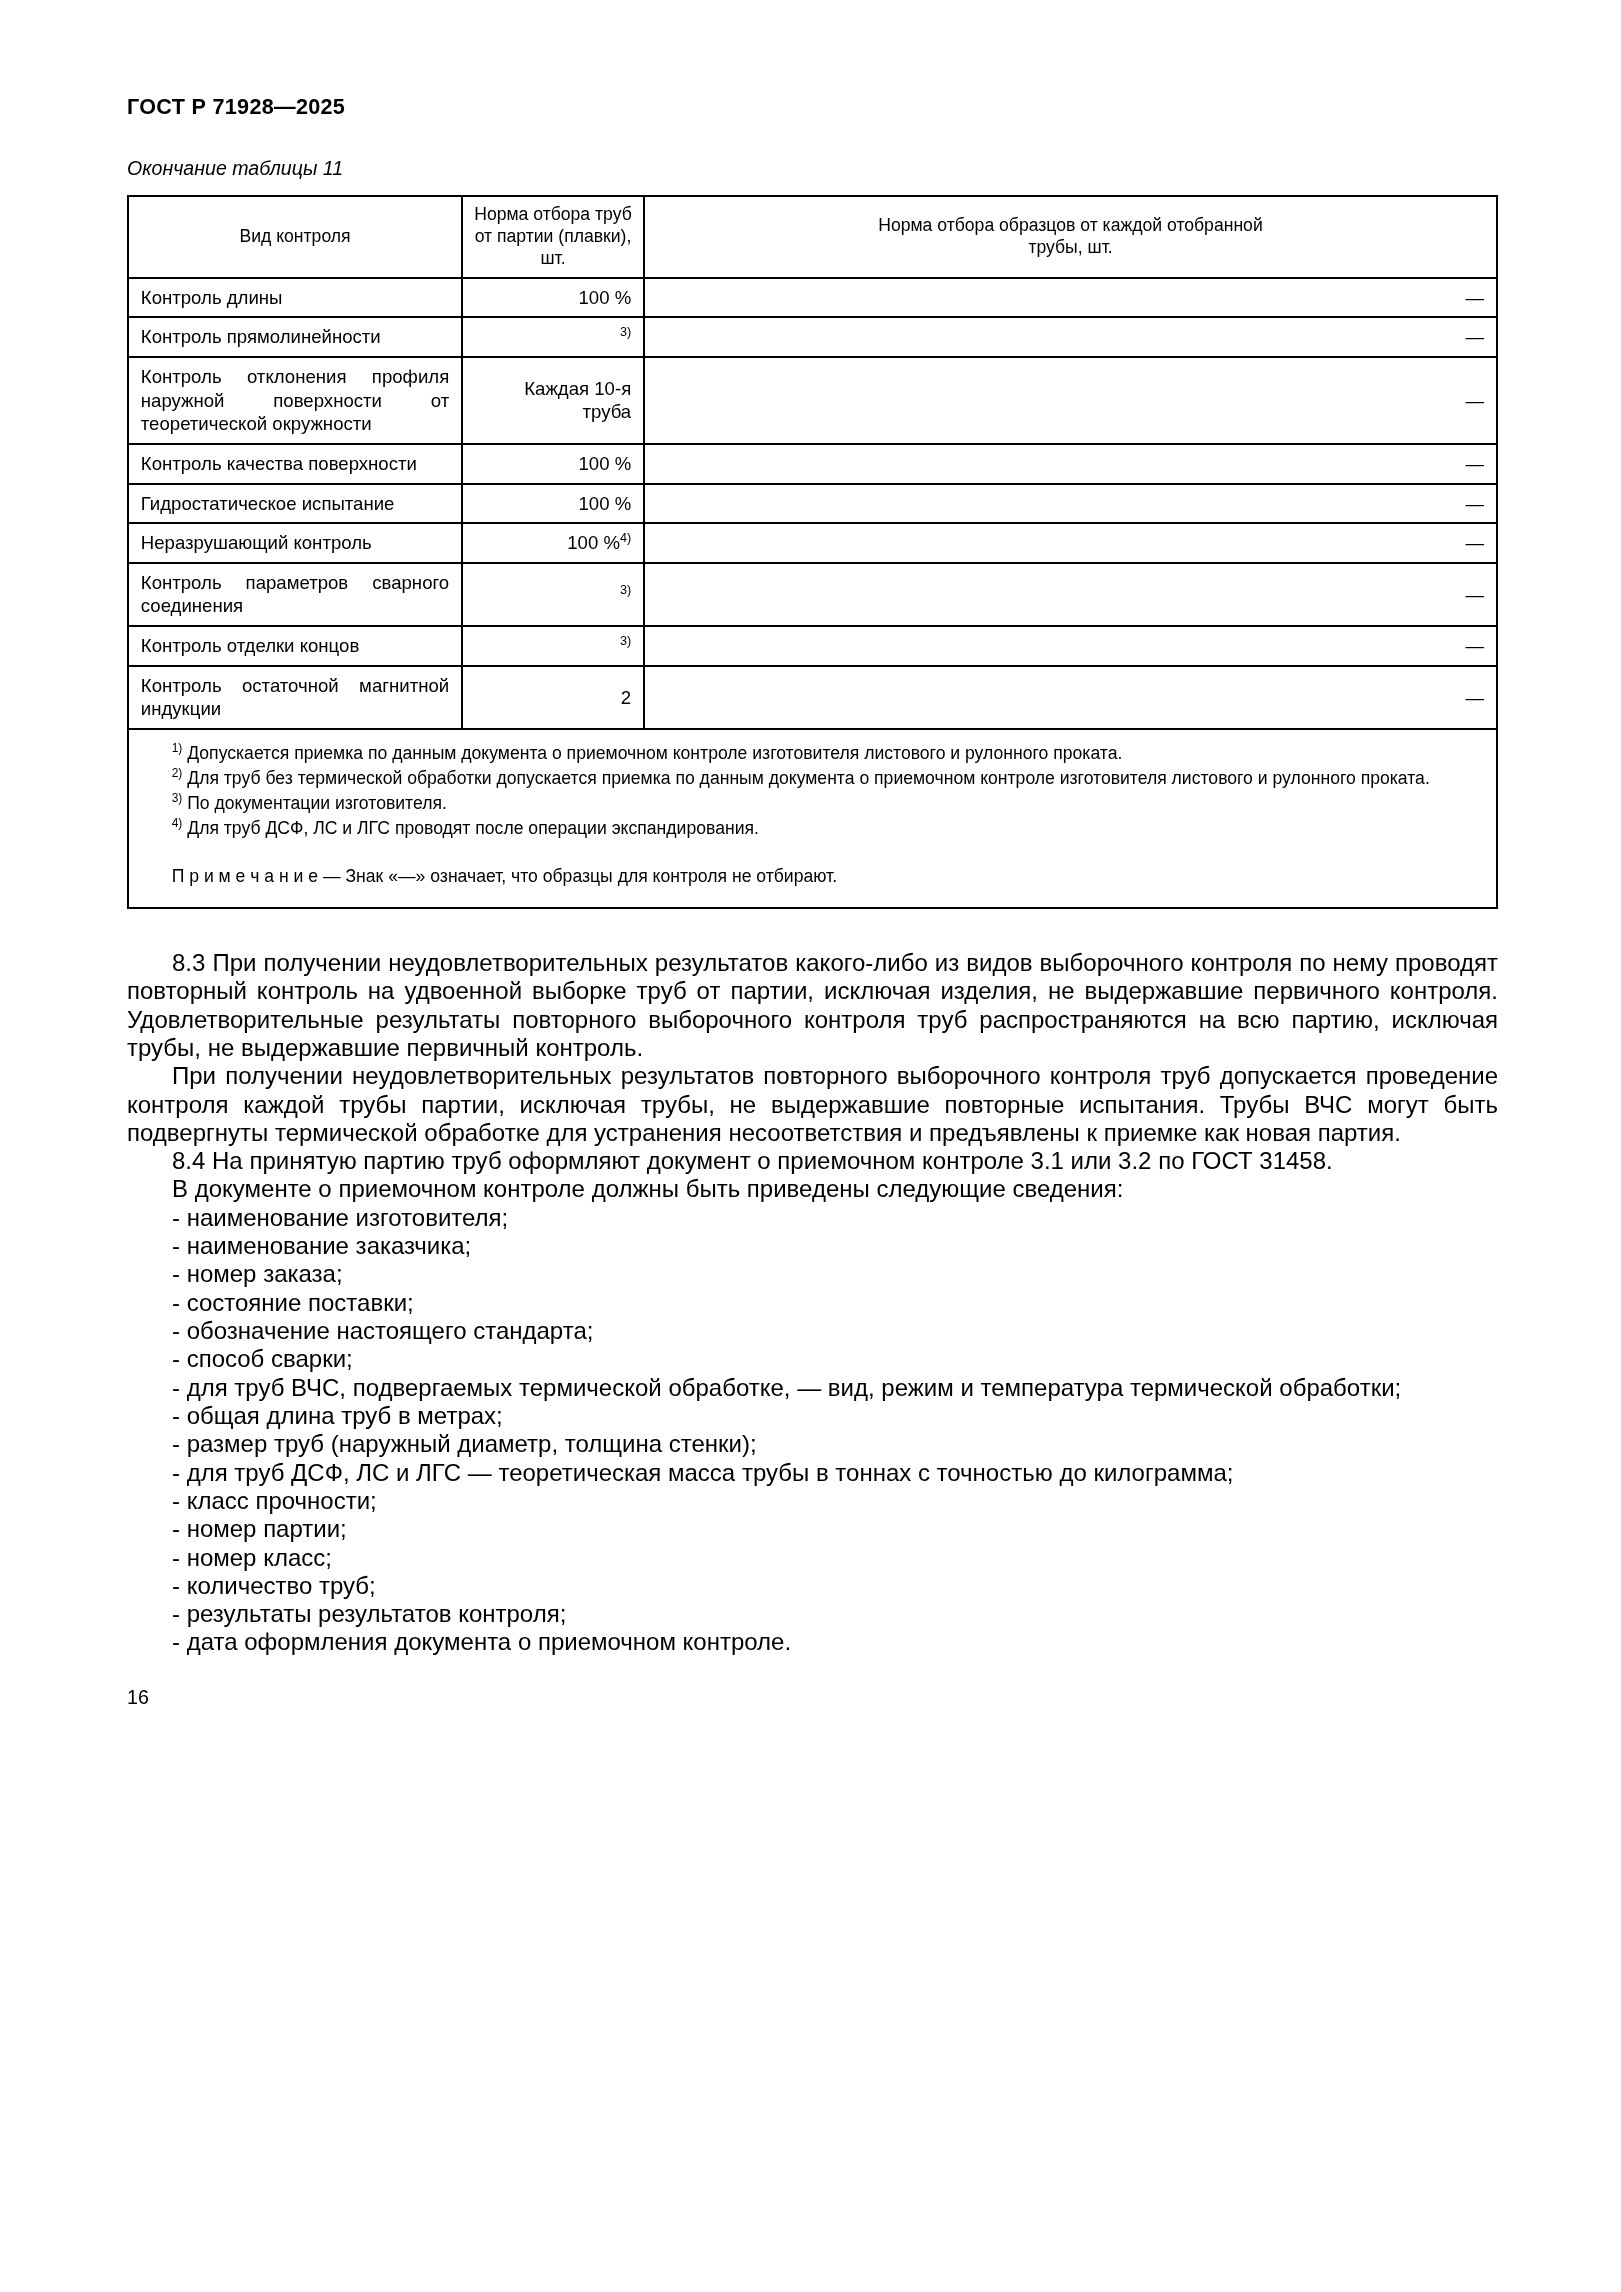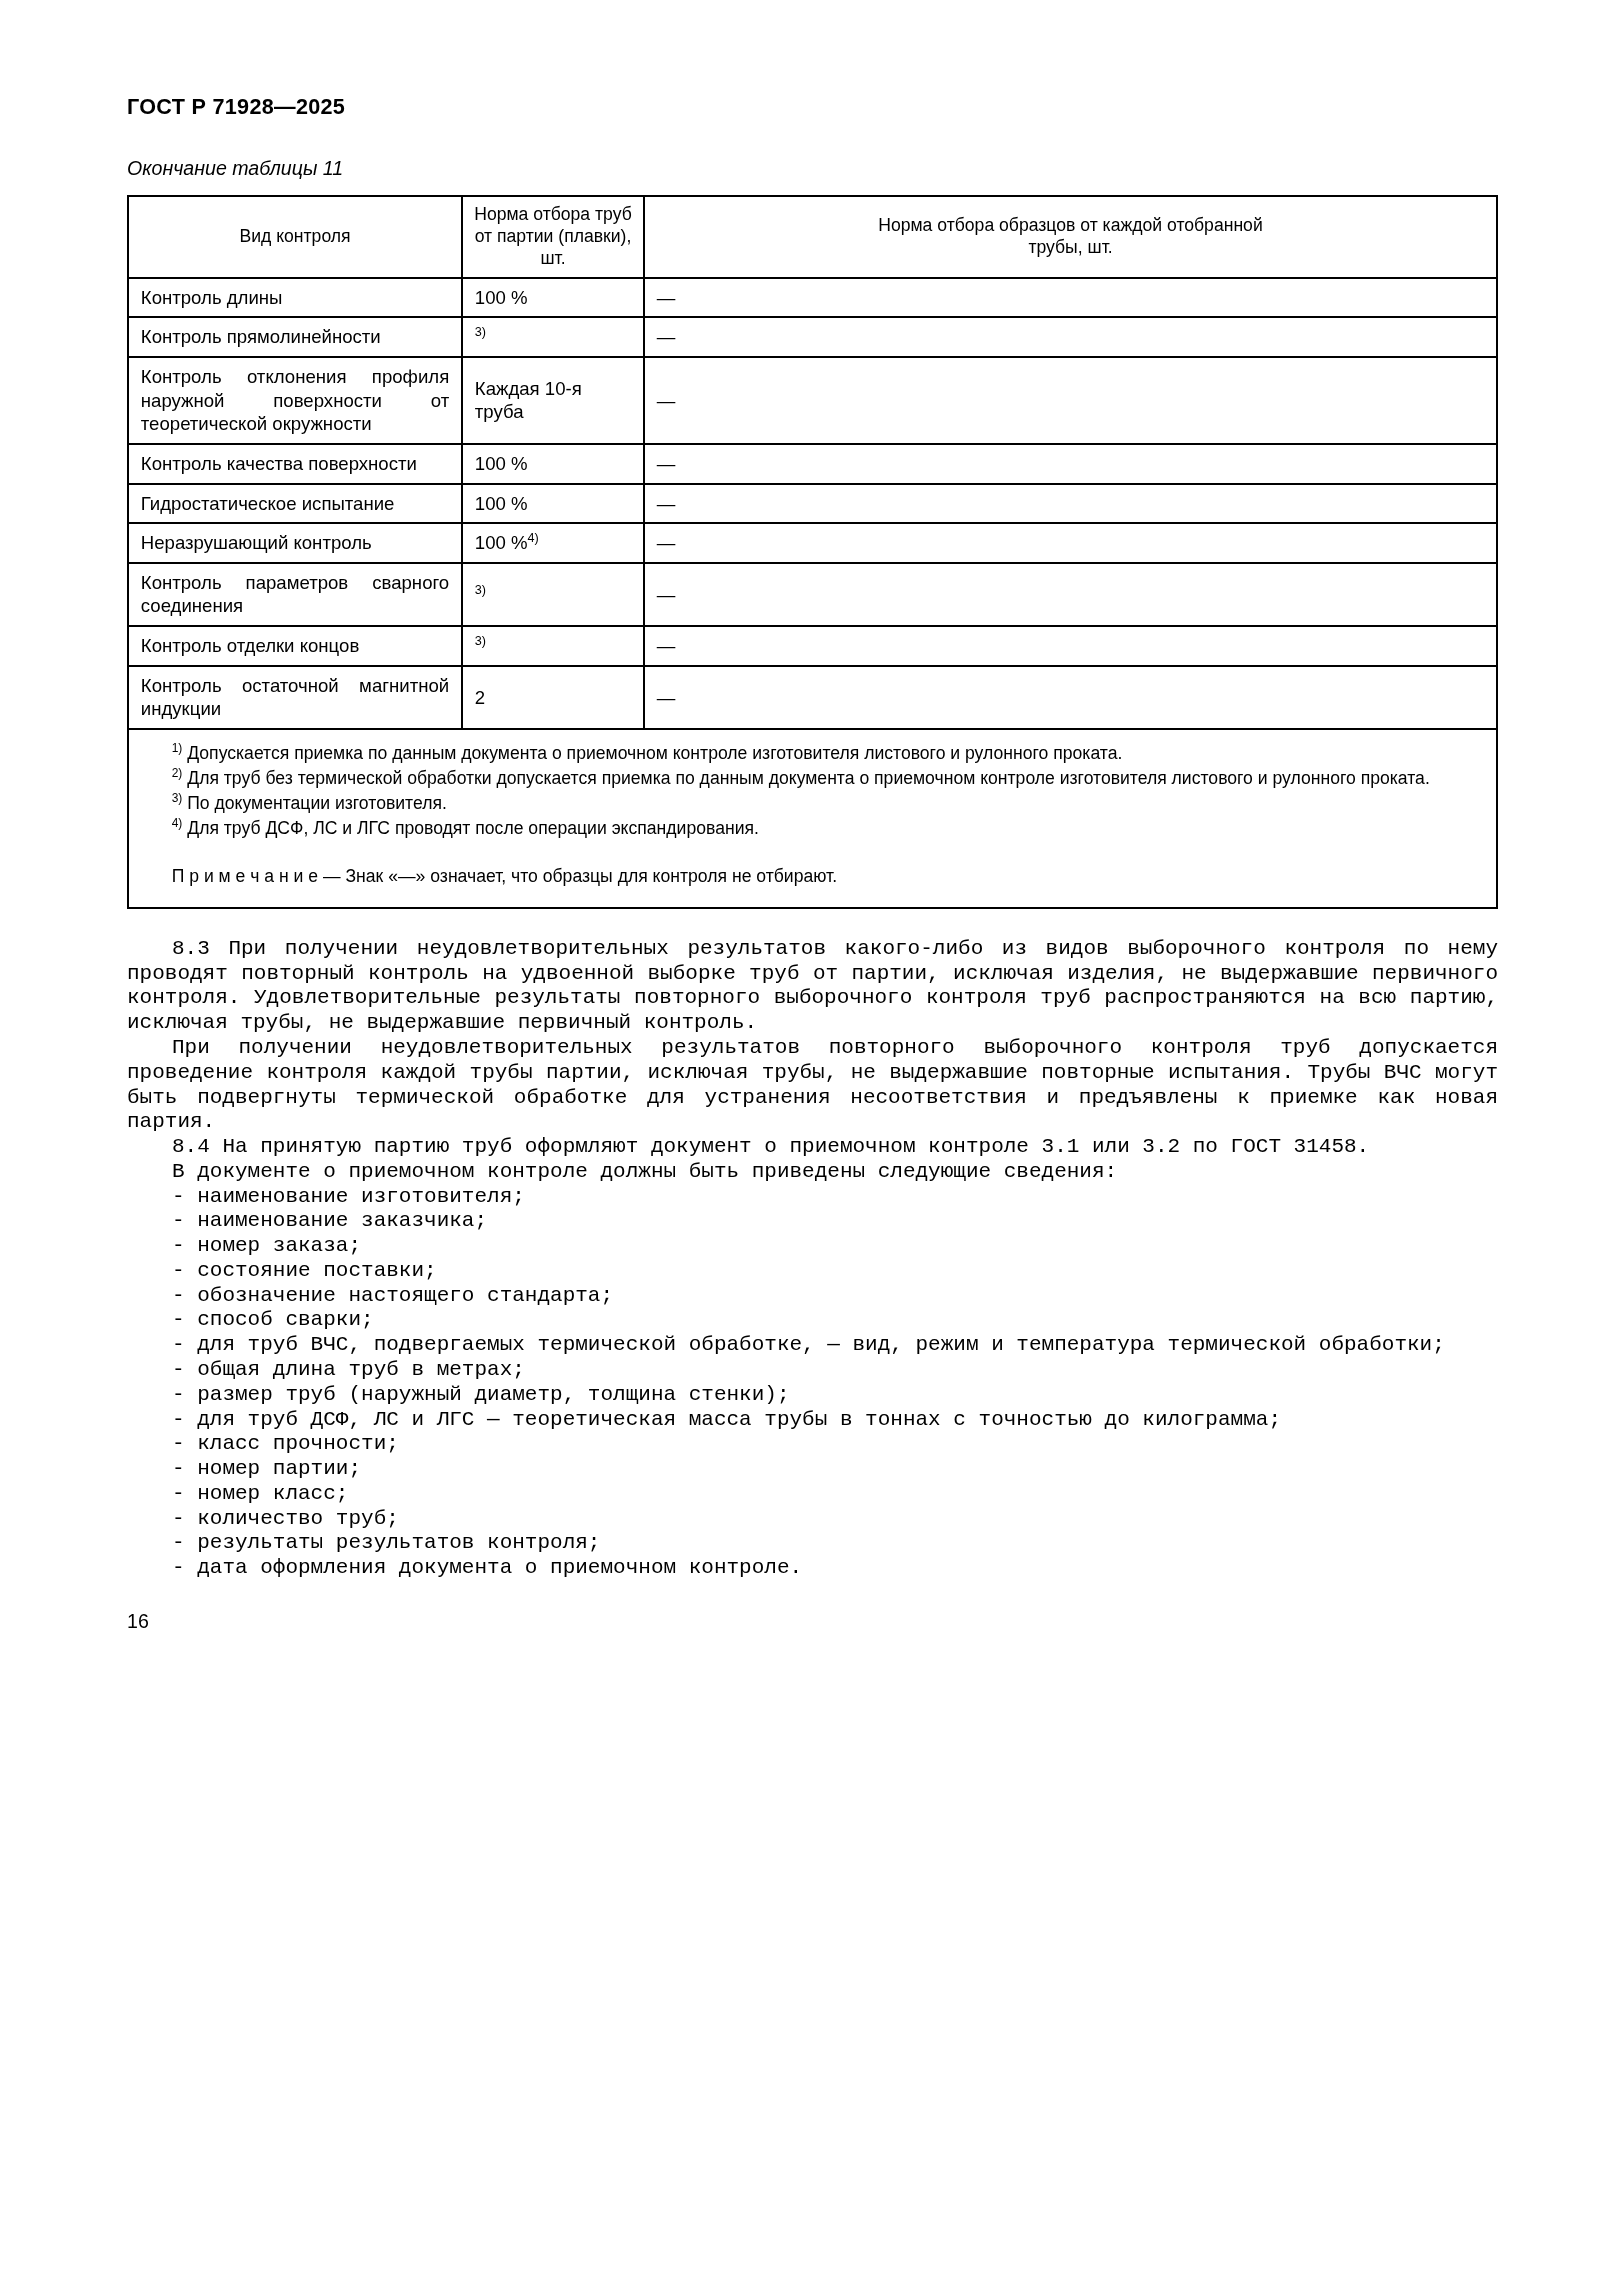--- a/index.html
+++ b/index.html
@@ -44,43 +44,42 @@
     padding: 6.9px 5.9px;
     white-space: pre-line;
   }
   table.gost td {
     font-size: 18.6px;
     line-height: 1.28;
     padding: 6.9px 11.8px;
     vertical-align: middle;
   }
   td.c1 { text-align: justify; hyphens: auto; }
-  td.c2, td.c3 { text-align: left; }
+  td.c2, td.c3 { text-align: right; }
   td.vtop { vertical-align: top; }
   sup { font-size: 0.68em; line-height: 0; }
   tfoot td.fnblock { padding: 9.8px 13.7px 15.7px; margin-left: 27px; }
   .footnote {
     margin: 2px 0;
     font-size: 17.6px;
     line-height: 1.3;
     text-align: justify;
     text-indent: 29px;
     hyphens: auto;
   }
   .fn-text { padding-left: 4.9px; }
   .table-note {
     margin: 25.5px 0 3.9px;
     font-size: 17.6px;
     text-indent: 29px;
   }
   .body-text {
-    margin-top: 28px;
-    font-size: 21px;
+    margin-top: 40px;
+    font-size: 24px;
     line-height: 1.18;
-    font-family: Liberation Mono, monospace;
   }
   .body-text p {
     margin: 0;
     text-indent: 45px;
     text-align: justify;
     hyphens: auto;
   }
   .page-number {
     margin-top: 29px;
     font-size: 19.6px;

